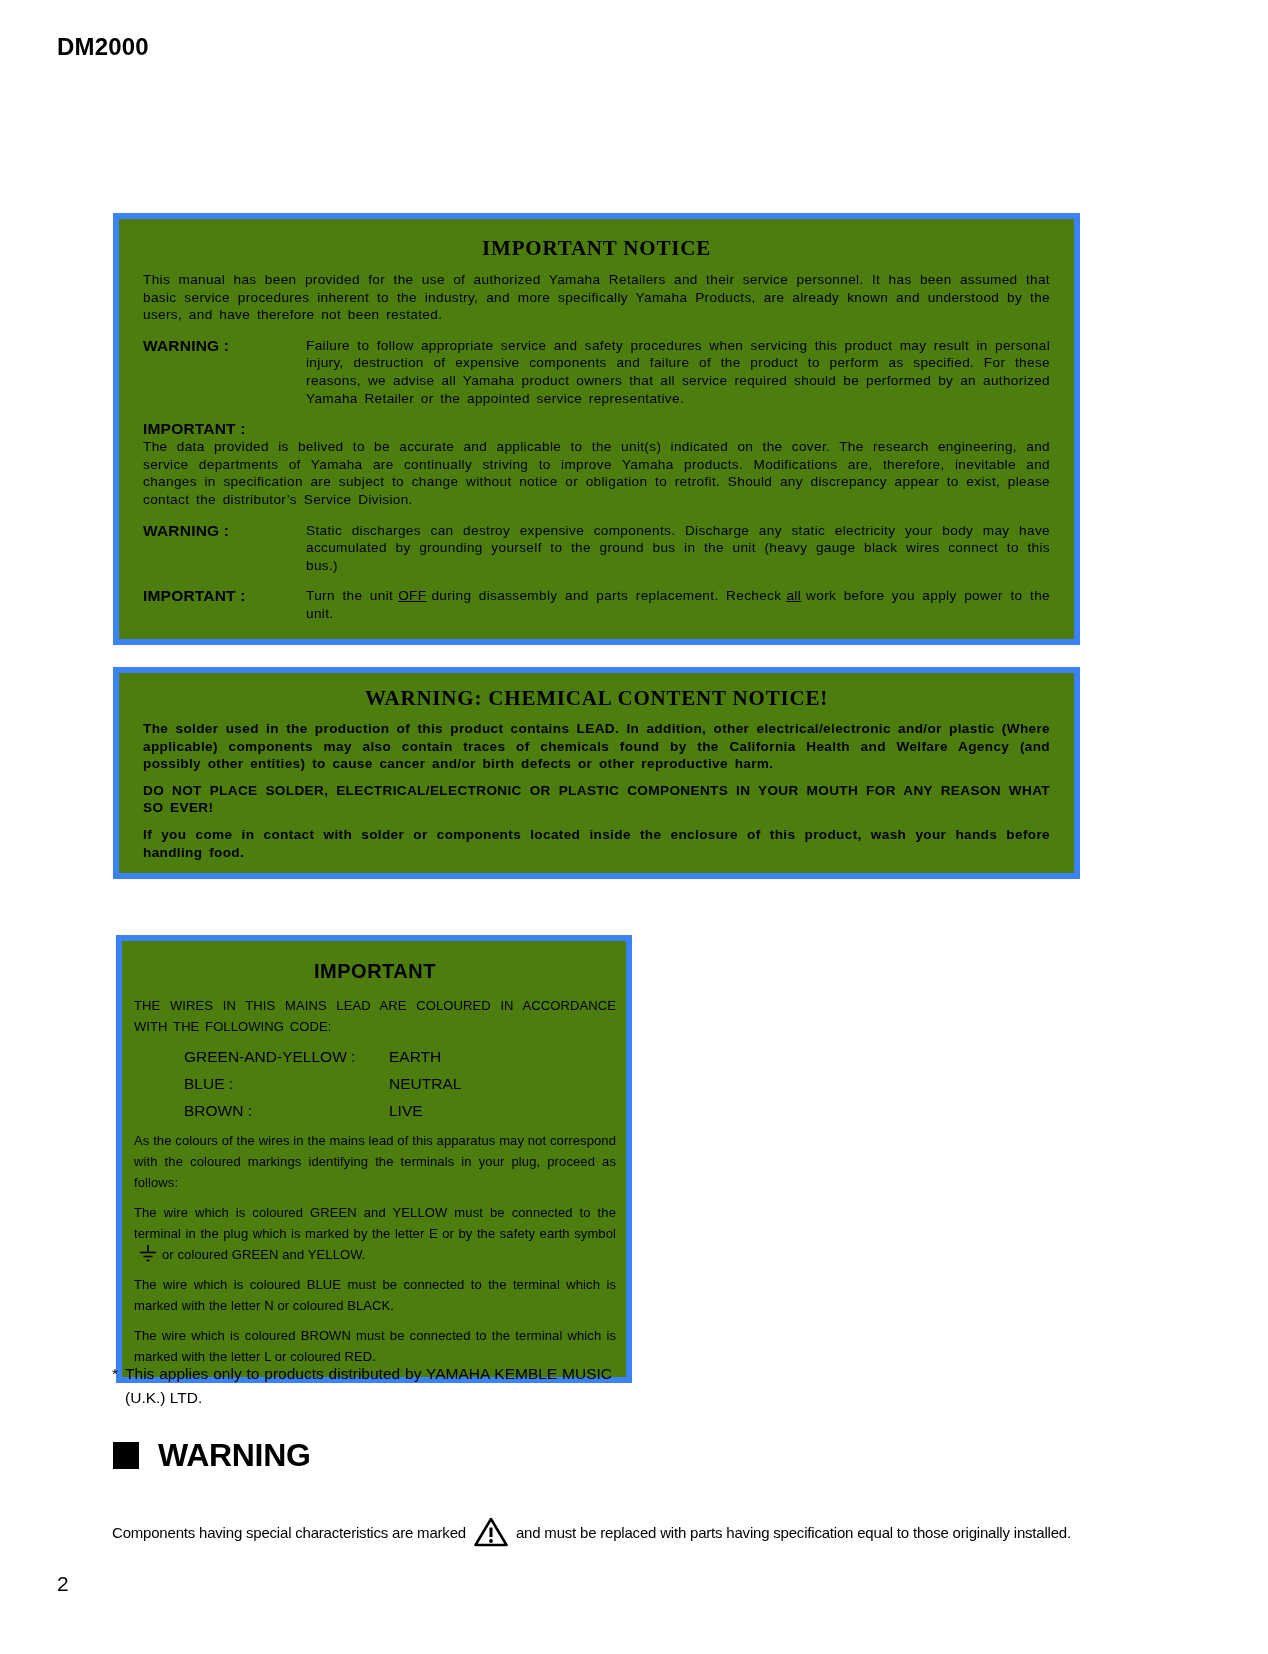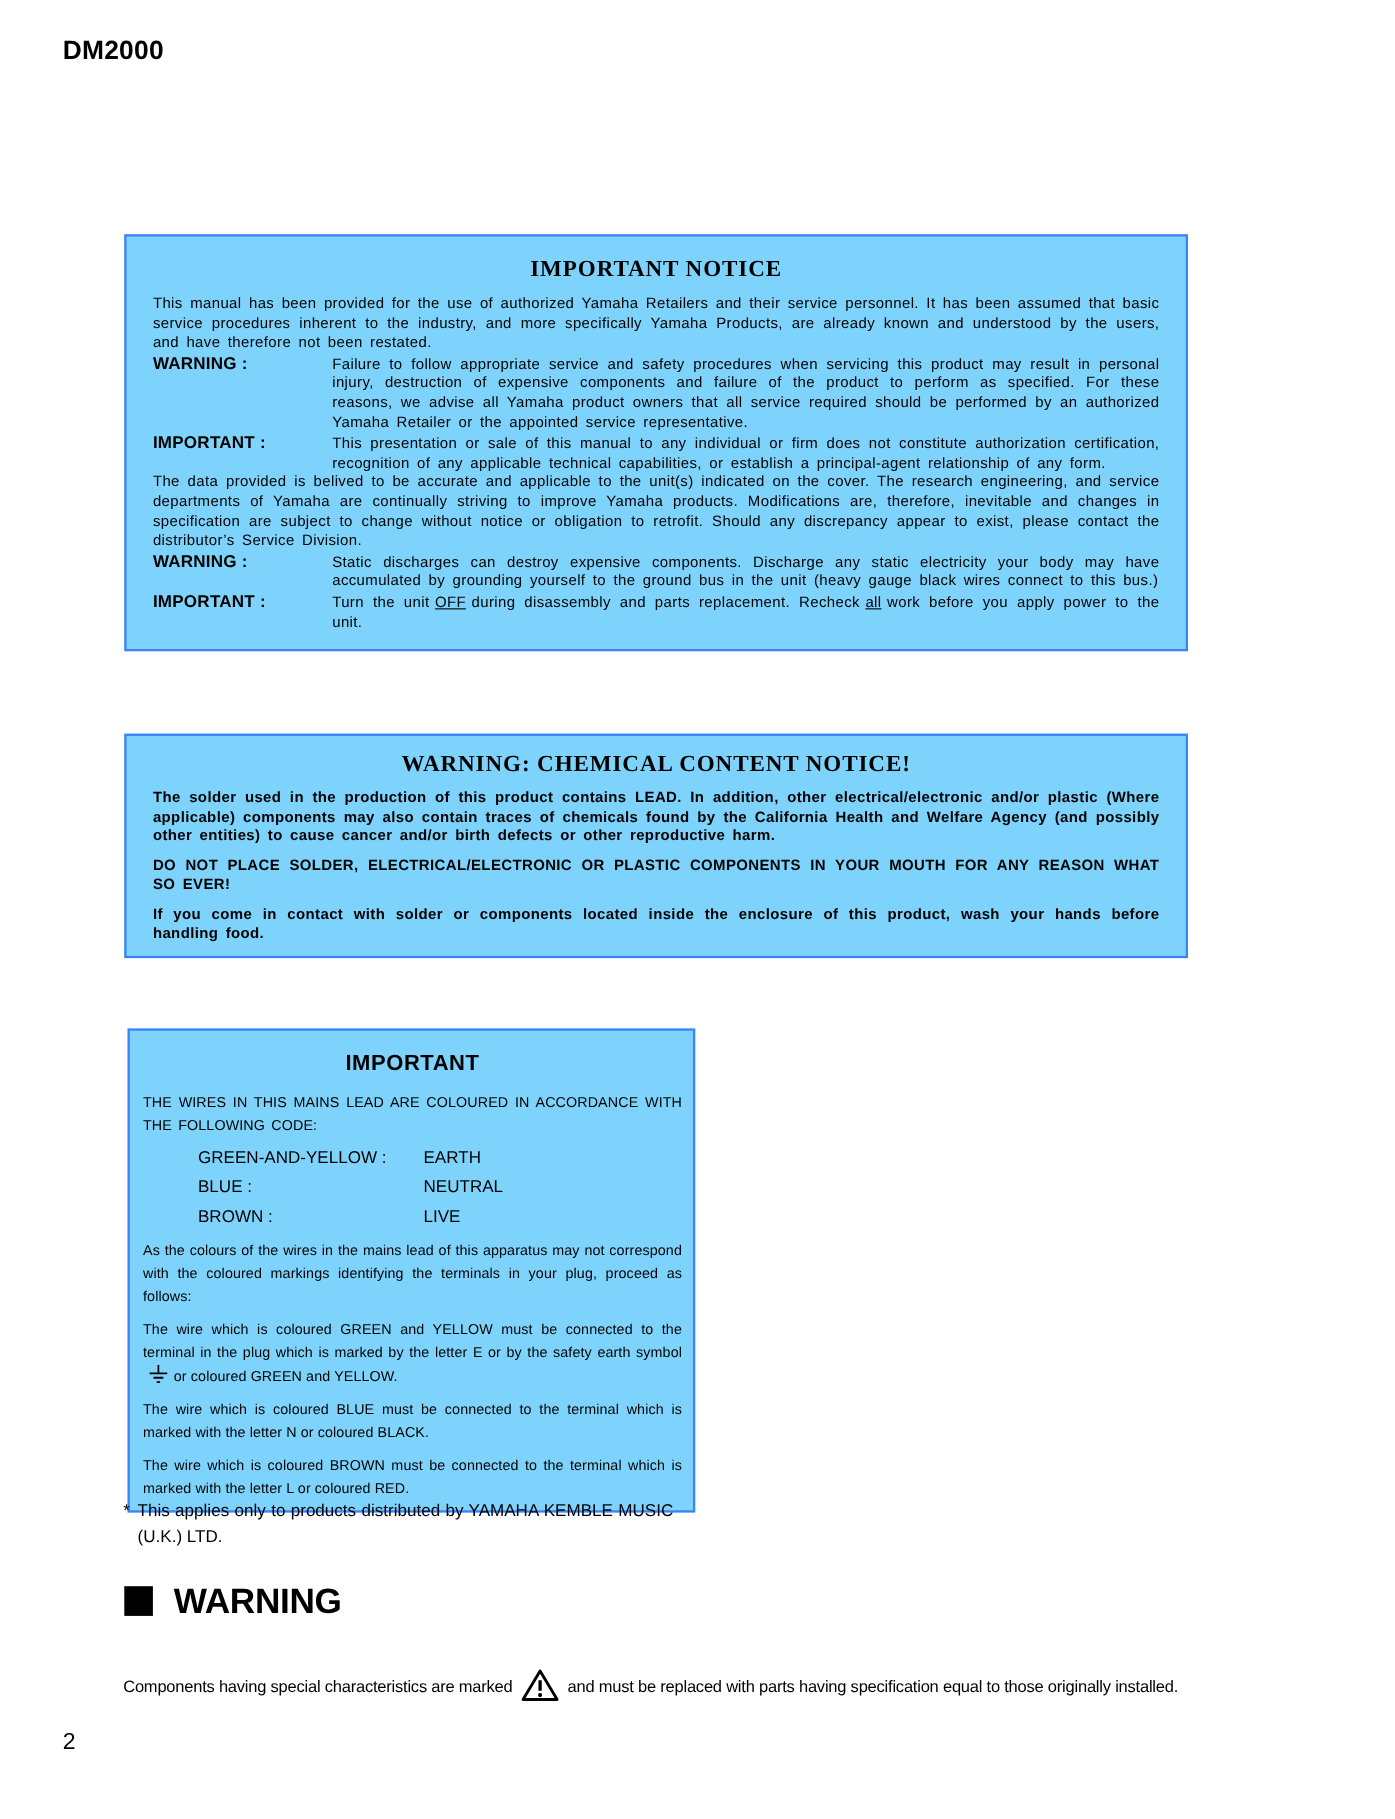--- a/index.html
+++ b/index.html
@@ -6,36 +6,36 @@
   html,body { background:#fff; }
   .page {
     position:relative; width:1268px; height:1654px; margin:0 auto;
     background:#ffffff; color:#000;
     font-family:"Liberation Sans", sans-serif;
   }
   .model {
     position:absolute; left:57px; top:33px;
     font-size:24px; font-weight:bold; letter-spacing:0.2px;
   }
-  .box { position:absolute; border:2px solid #3b82f6; background:#7dd3fc; }
+  .box { position:absolute; border:6px solid #3b82f6; background:#4d7c0f; }
   .box1 { left:113px; top:213px; width:967px; padding:17px 24px 16px 24px; }
   .box2 { left:113px; top:667px; width:967px; padding:13px 24px 12px 24px; }
   .serif-title {
     font-family:"Liberation Serif", serif; font-weight:bold;
     font-size:21px; text-align:center; letter-spacing:0.8px;
   }
   .box1 .serif-title { margin-bottom:10px; }
   .box2 .serif-title { margin-bottom:9px; }
   .body {
     font-size:13.6px; line-height:17.6px;
     letter-spacing:0.35px; word-spacing:2.6px;
   }
   .just { text-align:justify; }
   .box1 .intro { margin-top:6px; }
-  .box1 .row { display:flex; margin-top:2px; }
+  .box1 .row { display:flex; margin-top:13px; }
   .box1 .lbl {
     width:163px; flex:none; font-weight:bold; font-size:15.5px;
     letter-spacing:0.2px; padding-top:0;
   }
   .box1 .row p { flex:1; }
   .box1 .datap { }
   .u { text-decoration:underline; margin:0 5px; }
   .box2 p { margin-top:9px;font-weight:bold; }
   .box2 p:first-of-type { margin-top:5px; }
 
@@ -88,21 +88,20 @@
     <h1 class="serif-title">IMPORTANT NOTICE</h1>
     <p class="body just intro">This manual has been provided for the use of authorized Yamaha Retailers and their service personnel. It has been assumed that basic service procedures inherent to the industry, and more specifically Yamaha Products, are already known and understood by the users, and have therefore not been restated.</p>
 
     <div class="row">
       <div class="lbl">WARNING :</div>
       <p class="body just">Failure to follow appropriate service and safety procedures when servicing this product may result in personal injury, destruction of expensive components and failure of the product to perform as specified. For these reasons, we advise all Yamaha product owners that all service required should be performed by an authorized Yamaha Retailer or the appointed service representative.</p>
     </div>
 
     <div class="row">
       <div class="lbl">IMPORTANT :</div>
-      <p class="body just">This presentation or sale of this manual to any individual or firm does not constitute authorization certification, recognition of any applicable technical capabilities, or establish a principal-agent relationship of any form.</p>
     </div>
 
     <p class="body just datap">The data provided is belived to be accurate and applicable to the unit(s) indicated on the cover. The research engineering, and service departments of Yamaha are continually striving to improve Yamaha products. Modifications are, therefore, inevitable and changes in specification are subject to change without notice or obligation to retrofit. Should any discrepancy appear to exist, please contact the distributor’s Service Division.</p>
 
     <div class="row">
       <div class="lbl">WARNING :</div>
       <p class="body just">Static discharges can destroy expensive components. Discharge any static electricity your body may have accumulated by grounding yourself to the ground bus in the unit  (heavy gauge black wires connect to this bus.)</p>
     </div>
 
     <div class="row">

